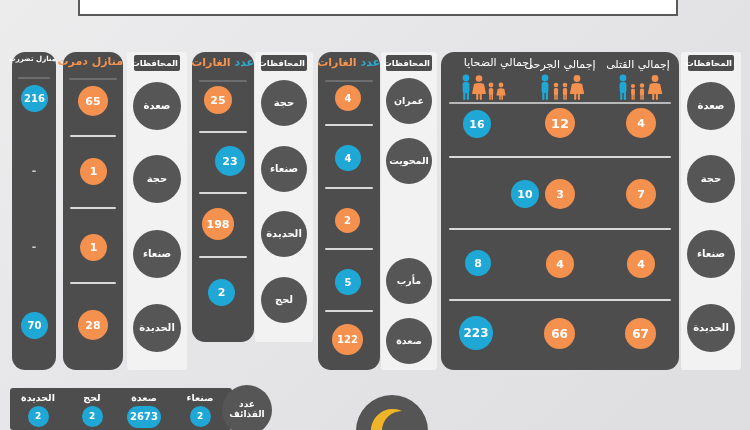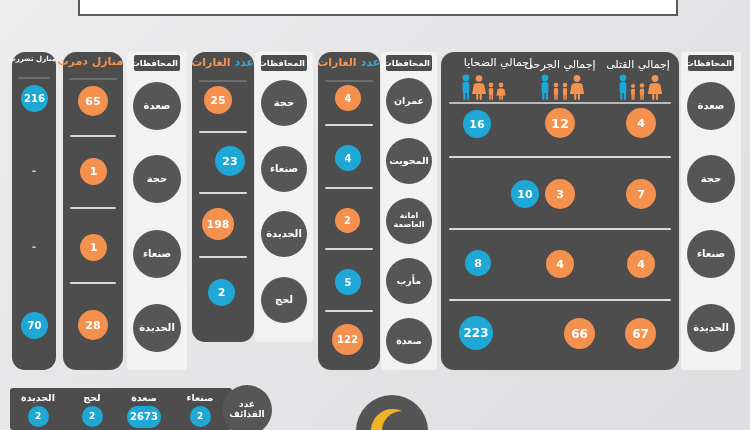--- a/index.html
+++ b/index.html
@@ -272,21 +272,20 @@
     <div class="sep" style="left:7px; right:7px; top:258px;"></div>
 
     <div class="num-circle orange" style="left:14px; top:272px; width:31px; height:31px; font-size:10px;">122</div>
   </div>
 
   <div class="panel-light" style="left:381px; top:52px; width:56px; height:318px;">
     <div class="head-chip" style="left:5px; top:3px; width:46px;">المحافظات</div>
 
     <div class="gov-circle" style="left:5px; top:86px;  width:46px; height:46px; font-size:9.5px;">المحويت</div>
     <div class="gov-circle" style="left:5px; top:26px;  width:46px; height:46px; font-size:9.5px;">عمران</div>
-    <div class="gov-circle" style="left:5px; top:146px; width:46px; height:46px; font-size:8px; padding:0 4px;">امانة العاصمة</div>
     <div class="gov-circle" style="left:5px; top:206px; width:46px; height:46px; font-size:9.5px;">مأرب</div>
     <div class="gov-circle" style="left:5px; top:266px; width:46px; height:46px; font-size:9.5px;">صعدة</div>
   </div>
 
   <div class="panel" style="left:441px; top:52px; width:238px; height:318px;">
 
     <div style="position:absolute; left:4px; top:4px; width:74px; text-align:center;margin-left:16px;">
       <div class="head-lg c-white" style="font-size:11px; white-space:nowrap;">إجمالي الضحايا</div>
     </div>
     <div style="position:absolute; left:82px; top:6px; width:74px; text-align:center;">
@@ -392,21 +391,21 @@
     <div class="num-circle orange" style="left:104px; top:127px; width:30px; height:30px; font-size:11px;">3</div>
     <div class="num-circle orange" style="left:185px; top:127px; width:30px; height:30px; font-size:11px;">7</div>
     <div class="sep" style="left:8px; right:8px; top:176px;"></div>
 
     <div class="num-circle cyan" style="left:24px;  top:198px; width:26px; height:26px; font-size:11px;">8</div>
     <div class="num-circle orange" style="left:105px; top:198px; width:28px; height:28px; font-size:11px;">4</div>
     <div class="num-circle orange" style="left:186px; top:198px; width:28px; height:28px; font-size:11px;">4</div>
     <div class="sep" style="left:8px; right:8px; top:247px;"></div>
 
     <div class="num-circle cyan" style="left:18px;  top:264px; width:34px; height:34px; font-size:12px;">223</div>
-    <div class="num-circle orange" style="left:103px; top:266px; width:31px; height:31px; font-size:12px;margin-left:20px;">66</div>
+    <div class="num-circle orange" style="left:103px; top:266px; width:31px; height:31px; font-size:12px;">66</div>
     <div class="num-circle orange" style="left:184px; top:266px; width:31px; height:31px; font-size:12px;">67</div>
   </div>
 
   <div class="panel-light" style="left:681px; top:52px; width:60px; height:318px;">
     <div class="head-chip" style="left:7px; top:3px; width:46px;">المحافظات</div>
 
     <div class="gov-circle" style="left:6px; top:30px;  width:48px; height:48px; font-size:10px;">صعدة</div>
     <div class="gov-circle" style="left:6px; top:103px; width:48px; height:48px; font-size:10px;">حجة</div>
     <div class="gov-circle" style="left:6px; top:178px; width:48px; height:48px; font-size:10px;">صنعاء</div>
     <div class="gov-circle" style="left:6px; top:252px; width:48px; height:48px; font-size:10px;">الحديدة</div>

